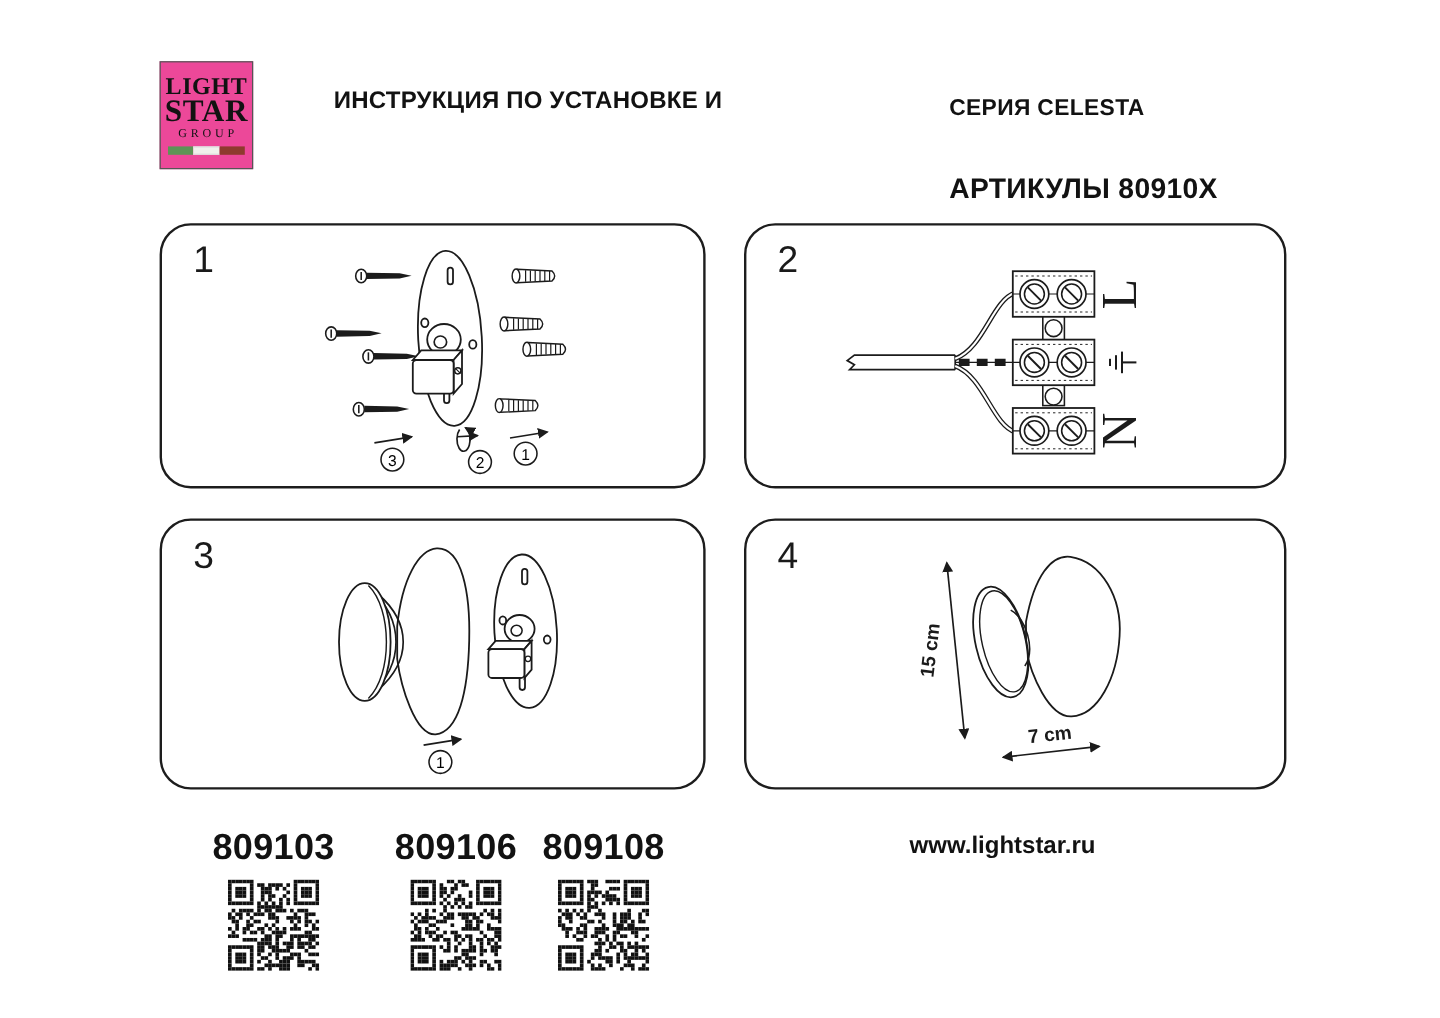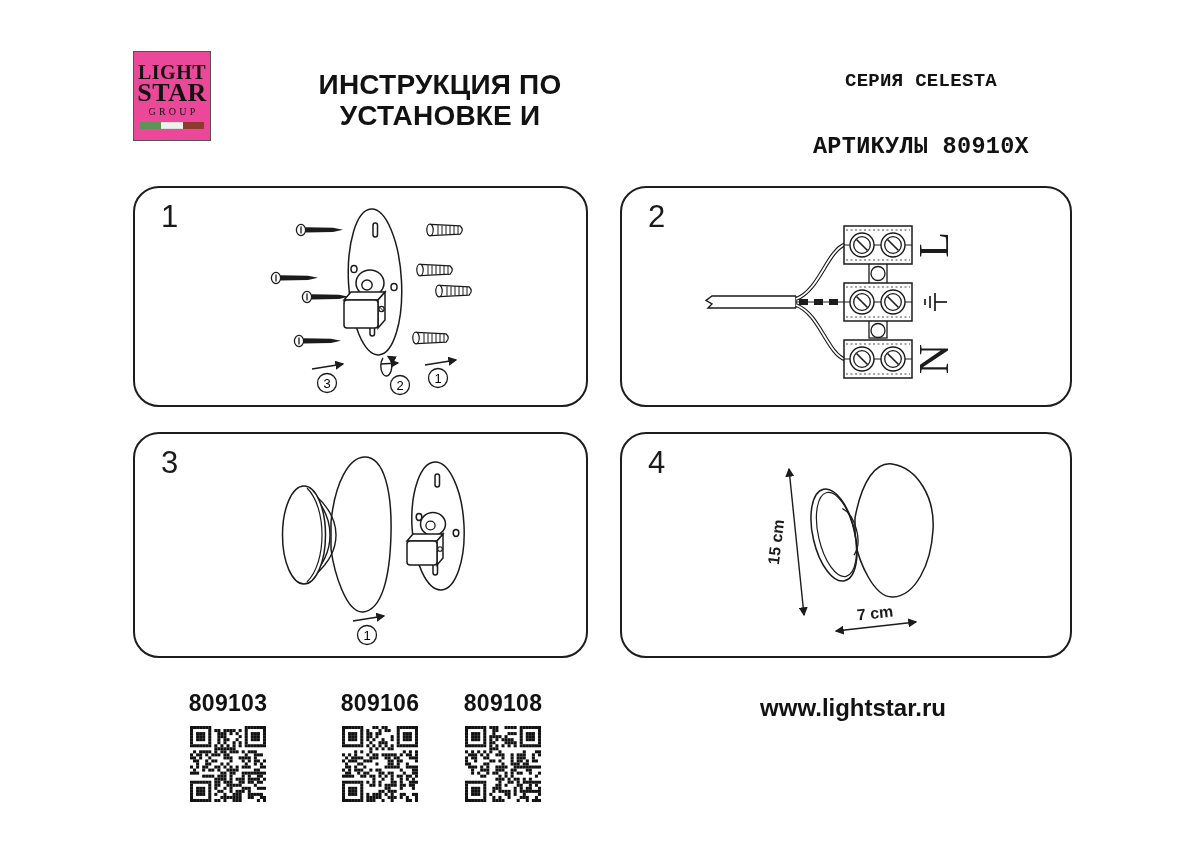--- a/index.html
+++ b/index.html
@@ -12,41 +12,41 @@
     position:absolute;left:133px;top:51px;width:78px;height:90px;
     border:1.5px solid #555;box-sizing:border-box;text-align:center;background:#ec4899;
   }
   .logo .l1{font-family:"Liberation Serif",serif;font-weight:700;font-size:20px;letter-spacing:.5px;margin-top:11px;line-height:18px;}
   .logo .l2{font-family:"Liberation Serif",serif;font-weight:700;font-size:26px;letter-spacing:.5px;line-height:23px;}
   .logo .l3{font-family:Liberation Serif, serif;font-size:10px;letter-spacing:3.2px;margin-top:3px;line-height:10px;padding-left:3px;}
   .flag{width:64px;height:7px;margin:5px auto 0;display:flex;}
   .flag div{flex:1;}
   .title{
     position:absolute;left:240px;top:69px;width:400px;text-align:center;
-    font-weight:700;font-size:28px;line-height:31px;letter-spacing:.2px;
+    font-weight:700;font-size:20px;line-height:31px;letter-spacing:.2px;
   }
-  .hdr-right{position:absolute;left:791px;top:70px;width:260px;text-align:center;font-family:Liberation Mono, monospace;}
+  .hdr-right{position:absolute;left:791px;top:80px;width:260px;}
   .hdr-right .series{font-weight:700;font-size:19px;line-height:22px;letter-spacing:.3px;}
   .hdr-right .articles{font-weight:700;font-size:23.5px;line-height:30px;letter-spacing:.3px;margin-top:40px;}
   
   .panel{
     position:absolute;border:2px solid #1d1d1d;border-radius:26px;background:#fff;box-sizing:border-box;
   }
   #panel1{left:133px;top:186px;width:455px;height:221px;}
   #panel2{left:620px;top:186px;width:452px;height:221px;}
   #panel3{left:133px;top:432px;width:455px;height:226px;}
   #panel4{left:620px;top:432px;width:452px;height:226px;}
   .panel .num{position:absolute;left:26px;top:11px;font-size:31px;font-weight:400;color:#1a1a1a;}
   .panel svg{position:absolute;left:0;top:0;}
   
   .art-col{position:absolute;top:690px;width:120px;text-align:center;}
   #art0{left:168px;} #art1{left:320px;} #art2{left:443px;}
-  .art-col .code{font-weight:700;font-size:23px;letter-spacing:.3px;}
+  .art-col .code{font-weight:700;font-size:30px;letter-spacing:.3px;}
   .art-col svg{margin-top:9px;}
-  .website{position:absolute;left:758px;top:694px;width:190px;text-align:center;font-weight:700;font-size:24px;}
+  .website{position:absolute;left:758px;top:694px;width:190px;text-align:left;font-weight:700;font-size:20px;}
   text{font-family:"Liberation Sans",sans-serif;}
   .serifTxt{font-family:"Liberation Serif",serif;}
 </style>
 </head>
 <body>
 
 <div class="logo">
   <div class="l1">LIGHT</div>
   <div class="l2">STAR</div>
   <div class="l3">GROUP</div>

